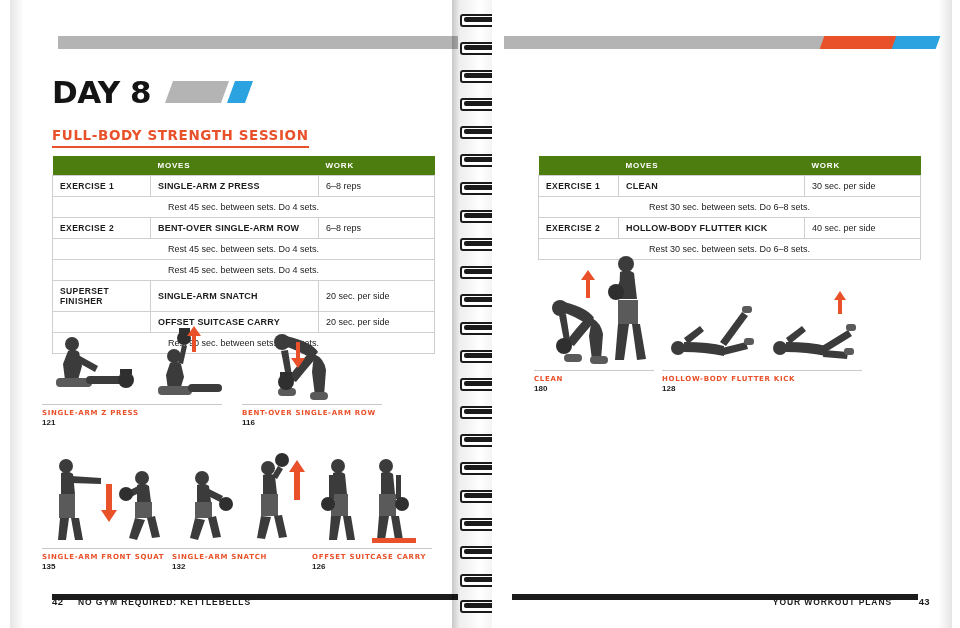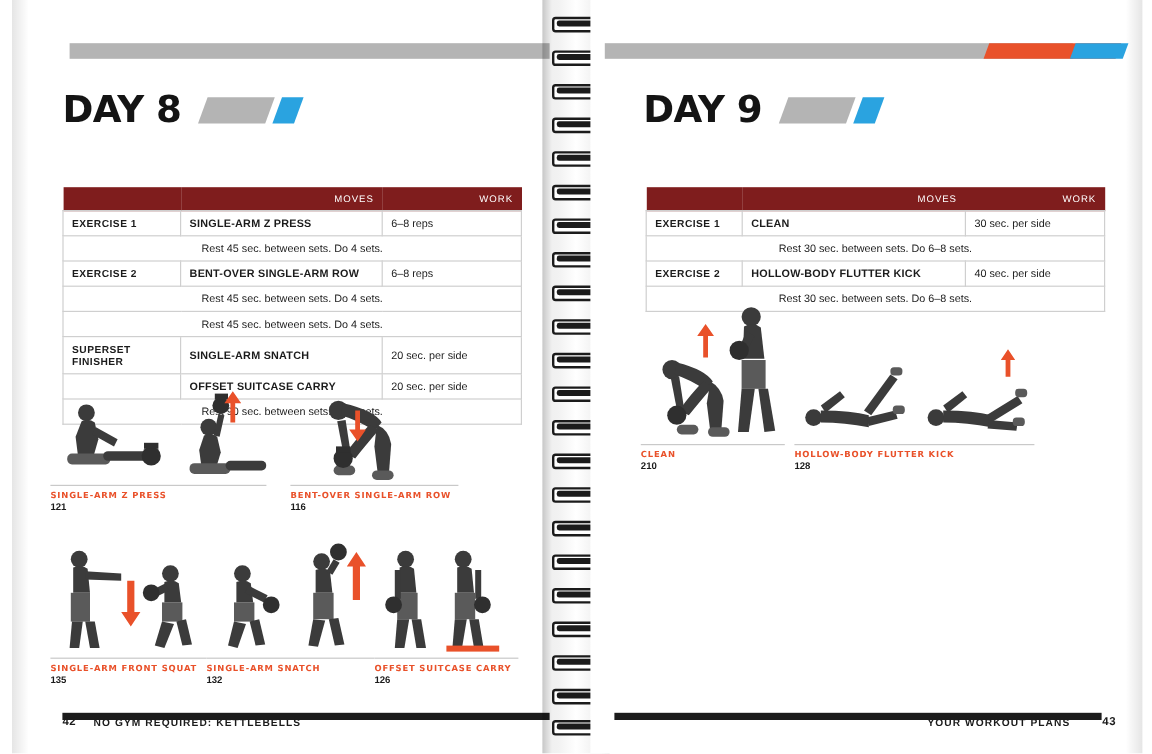--- a/index.html
+++ b/index.html
@@ -134,27 +134,27 @@
   
   table.workout {
     position: absolute;
     border-collapse: collapse;
     font-size: 9px;
     table-layout: fixed;
   }
   table.workout.left  { left: 42px; top: 156px; width: 382px; }
   table.workout.right { left: 538px; top: 156px; width: 382px; }
   table.workout th {
-    background: #7f1d1d;
+    background: #4d7c0f;
     color: #ffffff;
     font-size: 8px;
     letter-spacing: 0.8px;
-    text-align: right;
+    text-align: left;
     padding: 5px 7px;
-    font-weight: normal;
+    font-weight: bold;
   }
   table.workout td {
     border: 1px solid #cfcfcf;
     padding: 5px 7px;
     vertical-align: middle;
     color: #1b1b1b;
   }
   td.ex-label {
     color: #e9512a;
     font-weight: bold;
@@ -229,20 +229,21 @@
     <div class="page-edge-shadow-left"></div>
 
     <div class="top-bar left"></div>
 
     <div class="day-head left">
       <div class="day-title">DAY 8</div>
       <div class="slash-grey"></div>
       <div class="slash-blue"></div>
     </div>
 
+    <div class="session-title left">FULL-BODY STRENGTH SESSION</div>
 
     <table class="workout left">
       <colgroup>
           <col style="width:98px">
           <col style="width:168px">
           <col style="width:116px">
         </colgroup>
       <thead>
         <tr>
           <th></th>
@@ -440,25 +441,20 @@
     <div class="coil" style="top:600px"></div>
   </div>
 
   <div class="page right">
     <div class="page-edge-shadow-right"></div>
 
     <div class="top-bar right"></div>
     <div class="top-bar-accent-red"></div>
     <div class="top-bar-accent-blue"></div>
 
-    <div class="day-head right">
-      <div class="day-title">DAY 9</div>
-      <div class="slash-grey"></div>
-      <div class="slash-blue"></div>
-    </div>
   </div>
 
 
   <table class="workout right">
     <colgroup>
         <col style="width:80px">
         <col style="width:186px">
         <col style="width:116px">
       </colgroup>
     <thead>
@@ -507,21 +503,21 @@
         <circle cx="92" cy="14" r="8"></circle>
         <path d="M86 22 q8 -4 14 1 l3 26 -18 0z"></path>
         <path d="M88 26 l-6 14 6 3 7 -13z"></path>
         <rect x="84" y="50" width="20" height="24" fill="#5a5a5a"></rect>
         <path d="M84 74 l-3 36 9 0 5 -36z"></path>
         <path d="M98 74 l5 36 9 -1 -6 -35z"></path>
         <circle cx="82" cy="42" r="8" fill="#2f2f2f"></circle>
       </g>
     </svg>
     <div class="fig-caption">CLEAN</div>
-    <div class="fig-page">210</div>
+    <div class="fig-page">180</div>
   </div>
 
   <div class="fig" style="left:662px; top:290px; width:200px;">
     <svg width="200" height="80" viewBox="0 0 200 80">
       <g fill="#3b3b3b">
         <circle cx="16" cy="58" r="7"></circle>
         <path d="M22 52 q26 0 40 4 l0 10 q-20 -4 -40 -4z"></path>
         <path d="M58 52 l22 -30 6 4 -22 30z"></path>
         <path d="M60 58 l24 -6 2 7 -24 6z"></path>
         <rect x="80" y="16" width="10" height="7" rx="3" fill="#5a5a5a"></rect>

